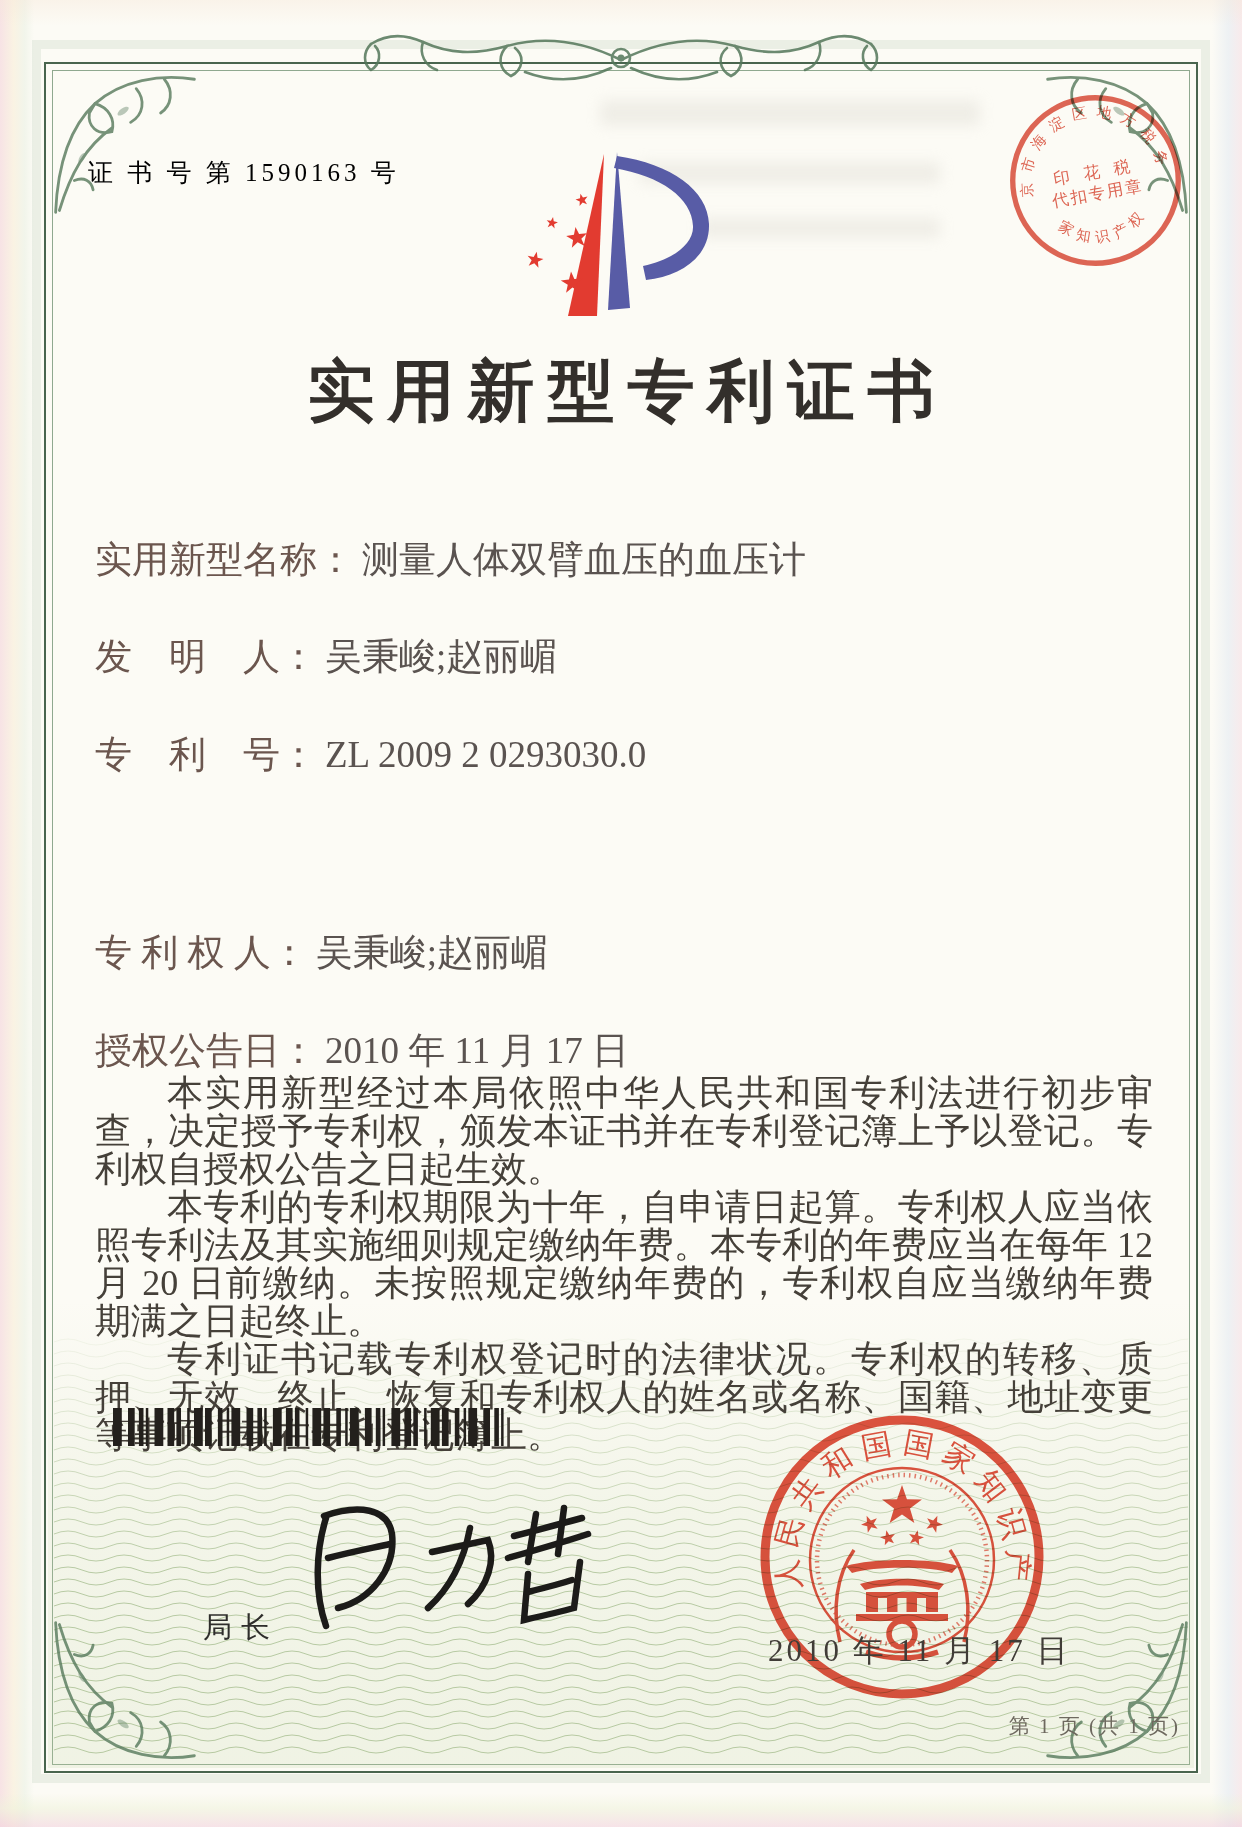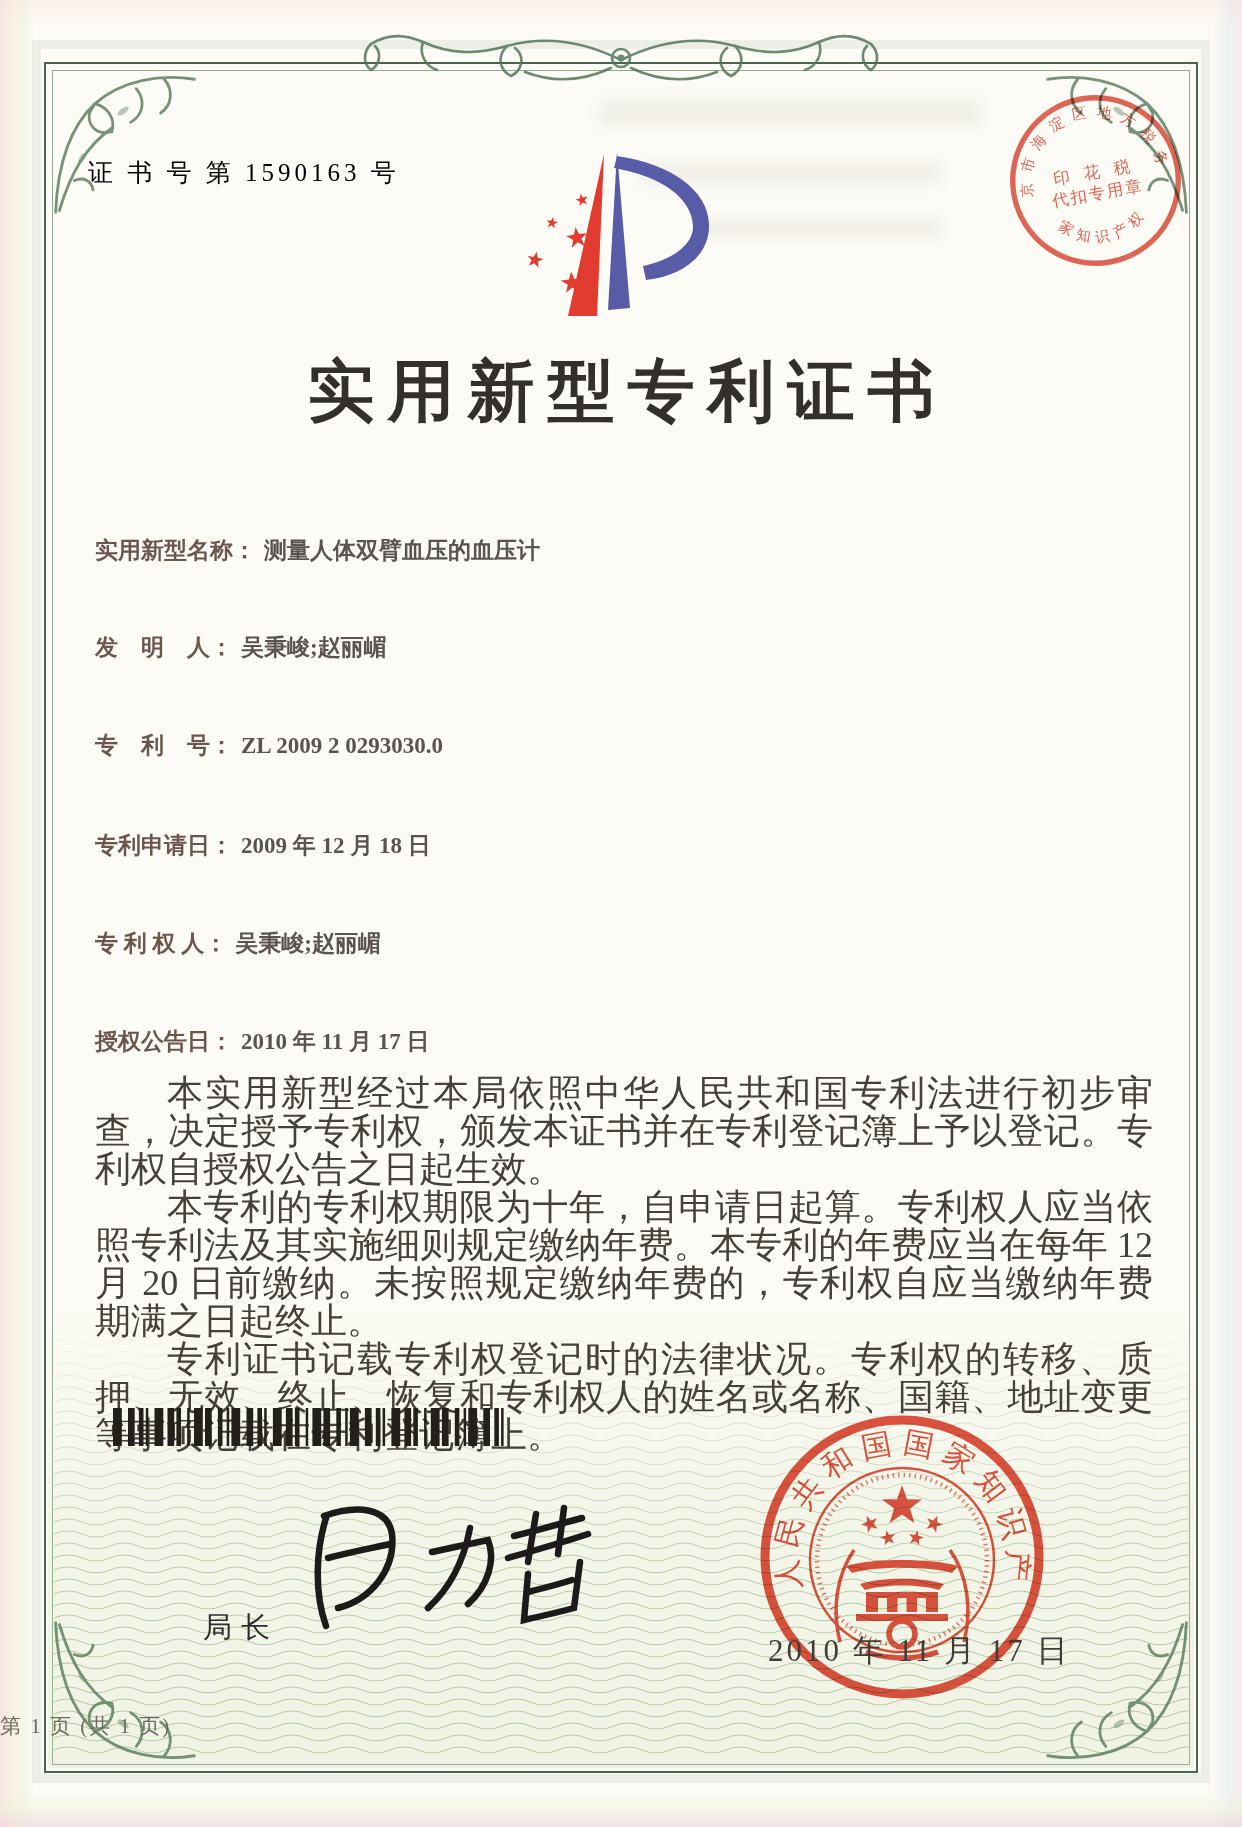--- a/index.html
+++ b/index.html
@@ -26,34 +26,34 @@
   .corner.bl{left:50px;bottom:60px;transform:scaleY(-1);}
   .corner.br{right:50px;bottom:60px;transform:scale(-1,-1);}
   .top-ornament{position:absolute;left:50%;top:24px;transform:translateX(-50%);width:580px;height:72px;color:#54775a;opacity:.85;}
   
   .ghost{position:absolute;background:#d8d5cc;filter:blur(7px);opacity:.35;border-radius:4px;}
   
   .cert-no{position:absolute;left:88px;top:156px;font-size:25px;color:#000000;letter-spacing:4px;}
   .logo{position:absolute;left:496px;top:138px;width:240px;height:190px;}
   .title{position:absolute;left:0;top:346px;width:100%;text-align:center;font-size:67px;font-weight:700;
          color:#332f2b;letter-spacing:13px;text-indent:13px;}
-  .field-row{position:absolute;left:95px;width:1070px;font-size:23px;white-space:nowrap;font-weight:bold;}
+  .field-row{position:absolute;left:95px;width:1070px;font-size:37px;white-space:nowrap;}
   .f-label{color:#6b564e;}
   .f-value{color:#5a5350;margin-left:8px;}
   .paras{position:absolute;left:95px;top:1074px;width:1058px;font-size:36px;line-height:38px;
          color:#454039;text-align:justify;}
   .paras p{margin:0;text-indent:2em;}
   .barcode{position:absolute;left:113px;top:1408px;width:392px;height:38px;}
   .director-label{position:absolute;left:203px;top:1608px;font-size:29px;letter-spacing:9px;color:#2e2d2b;}
   .signature{position:absolute;left:292px;top:1488px;width:300px;height:172px;}
   .sig-name{position:absolute;left:330px;top:1510px;font-size:56px;color:transparent;user-select:none;}
   .seal{position:absolute;left:757px;top:1412px;width:290px;height:290px;mix-blend-mode:multiply;}
   .seal-date{position:absolute;left:768px;top:1630px;font-size:31px;color:#403c37;letter-spacing:3px;white-space:nowrap;}
   .tax-stamp{position:absolute;left:1003px;top:88px;width:185px;height:185px;mix-blend-mode:multiply;opacity:.92;}
-  .footer{position:absolute;left:0;top:1712px;width:1180px;text-align:left;font-size:21px;color:#6e695f;letter-spacing:2px;}
+  .footer{position:absolute;left:0;top:1712px;width:1180px;text-align:right;font-size:21px;color:#6e695f;letter-spacing:2px;}
   .defs-hidden{position:absolute;width:0;height:0;overflow:hidden;}
 </style>
 </head>
 <body>
 
 <div class="page">
 
   <svg class="defs-hidden" aria-hidden="true">
     <defs>
       <polygon id="star" points="0,-10 2.35,-3.24 9.51,-3.09 3.8,1.24 5.88,8.09 0,4 -5.88,8.09 -3.8,1.24 -9.51,-3.09 -2.35,-3.24"></polygon>
@@ -185,23 +185,20 @@
   <div class="title">实用新型专利证书</div>
 
   <div class="field-row" style="top:535px;">
     <span class="f-label">实用新型名称：</span><span class="f-value">测量人体双臂血压的血压计</span>
   </div>
   <div class="field-row" style="top:632px;">
     <span class="f-label">发　明　人：</span><span class="f-value">吴秉峻;赵丽嵋</span>
   </div>
   <div class="field-row" style="top:730px;">
     <span class="f-label">专　利　号：</span><span class="f-value">ZL 2009 2 0293030.0</span>
-  </div>
-  <div class="field-row" style="top:830px;">
-    <span class="f-label">专利申请日：</span><span class="f-value">2009 年 12 月 18 日</span>
   </div>
   <div class="field-row" style="top:928px;">
     <span class="f-label">专 利 权 人：</span><span class="f-value">吴秉峻;赵丽嵋</span>
   </div>
   <div class="field-row" style="top:1026px;">
     <span class="f-label">授权公告日：</span><span class="f-value">2010 年 11 月 17 日</span>
   </div>
 
   <div class="paras">
     <p>本实用新型经过本局依照中华人民共和国专利法进行初步审查，决定授予专利权，颁发本证书并在专利登记簿上予以登记。专利权自授权公告之日起生效。</p>

